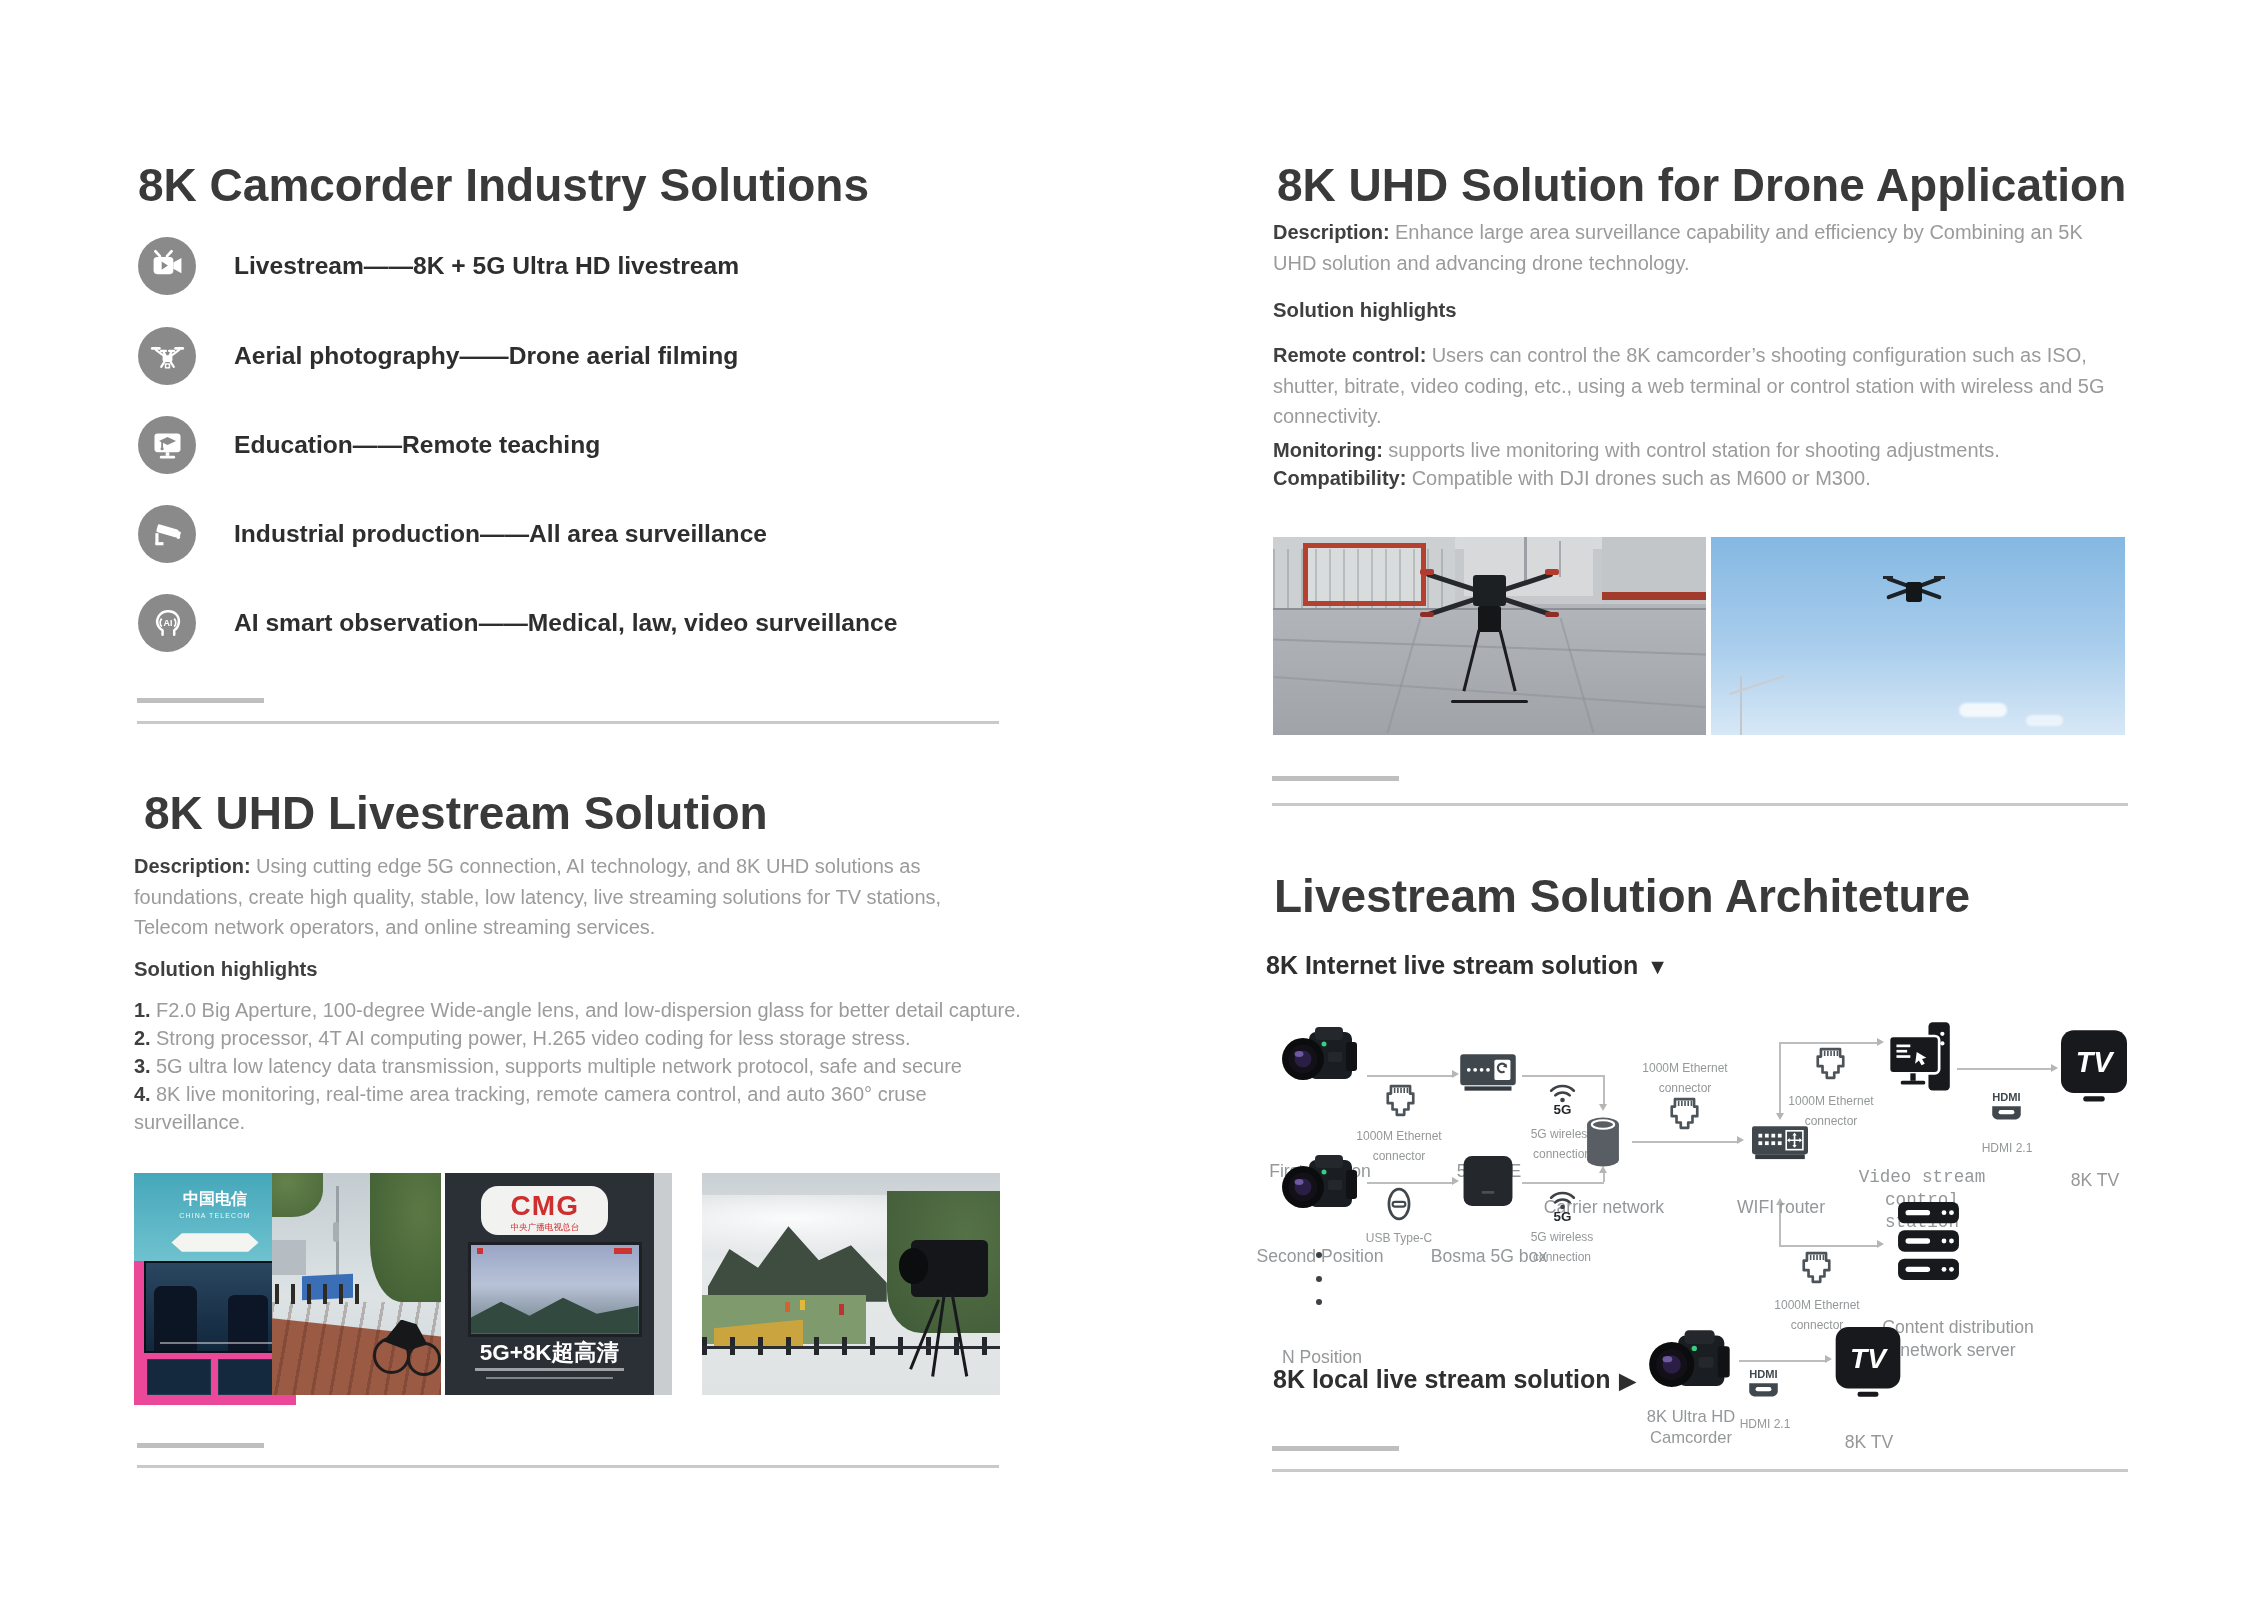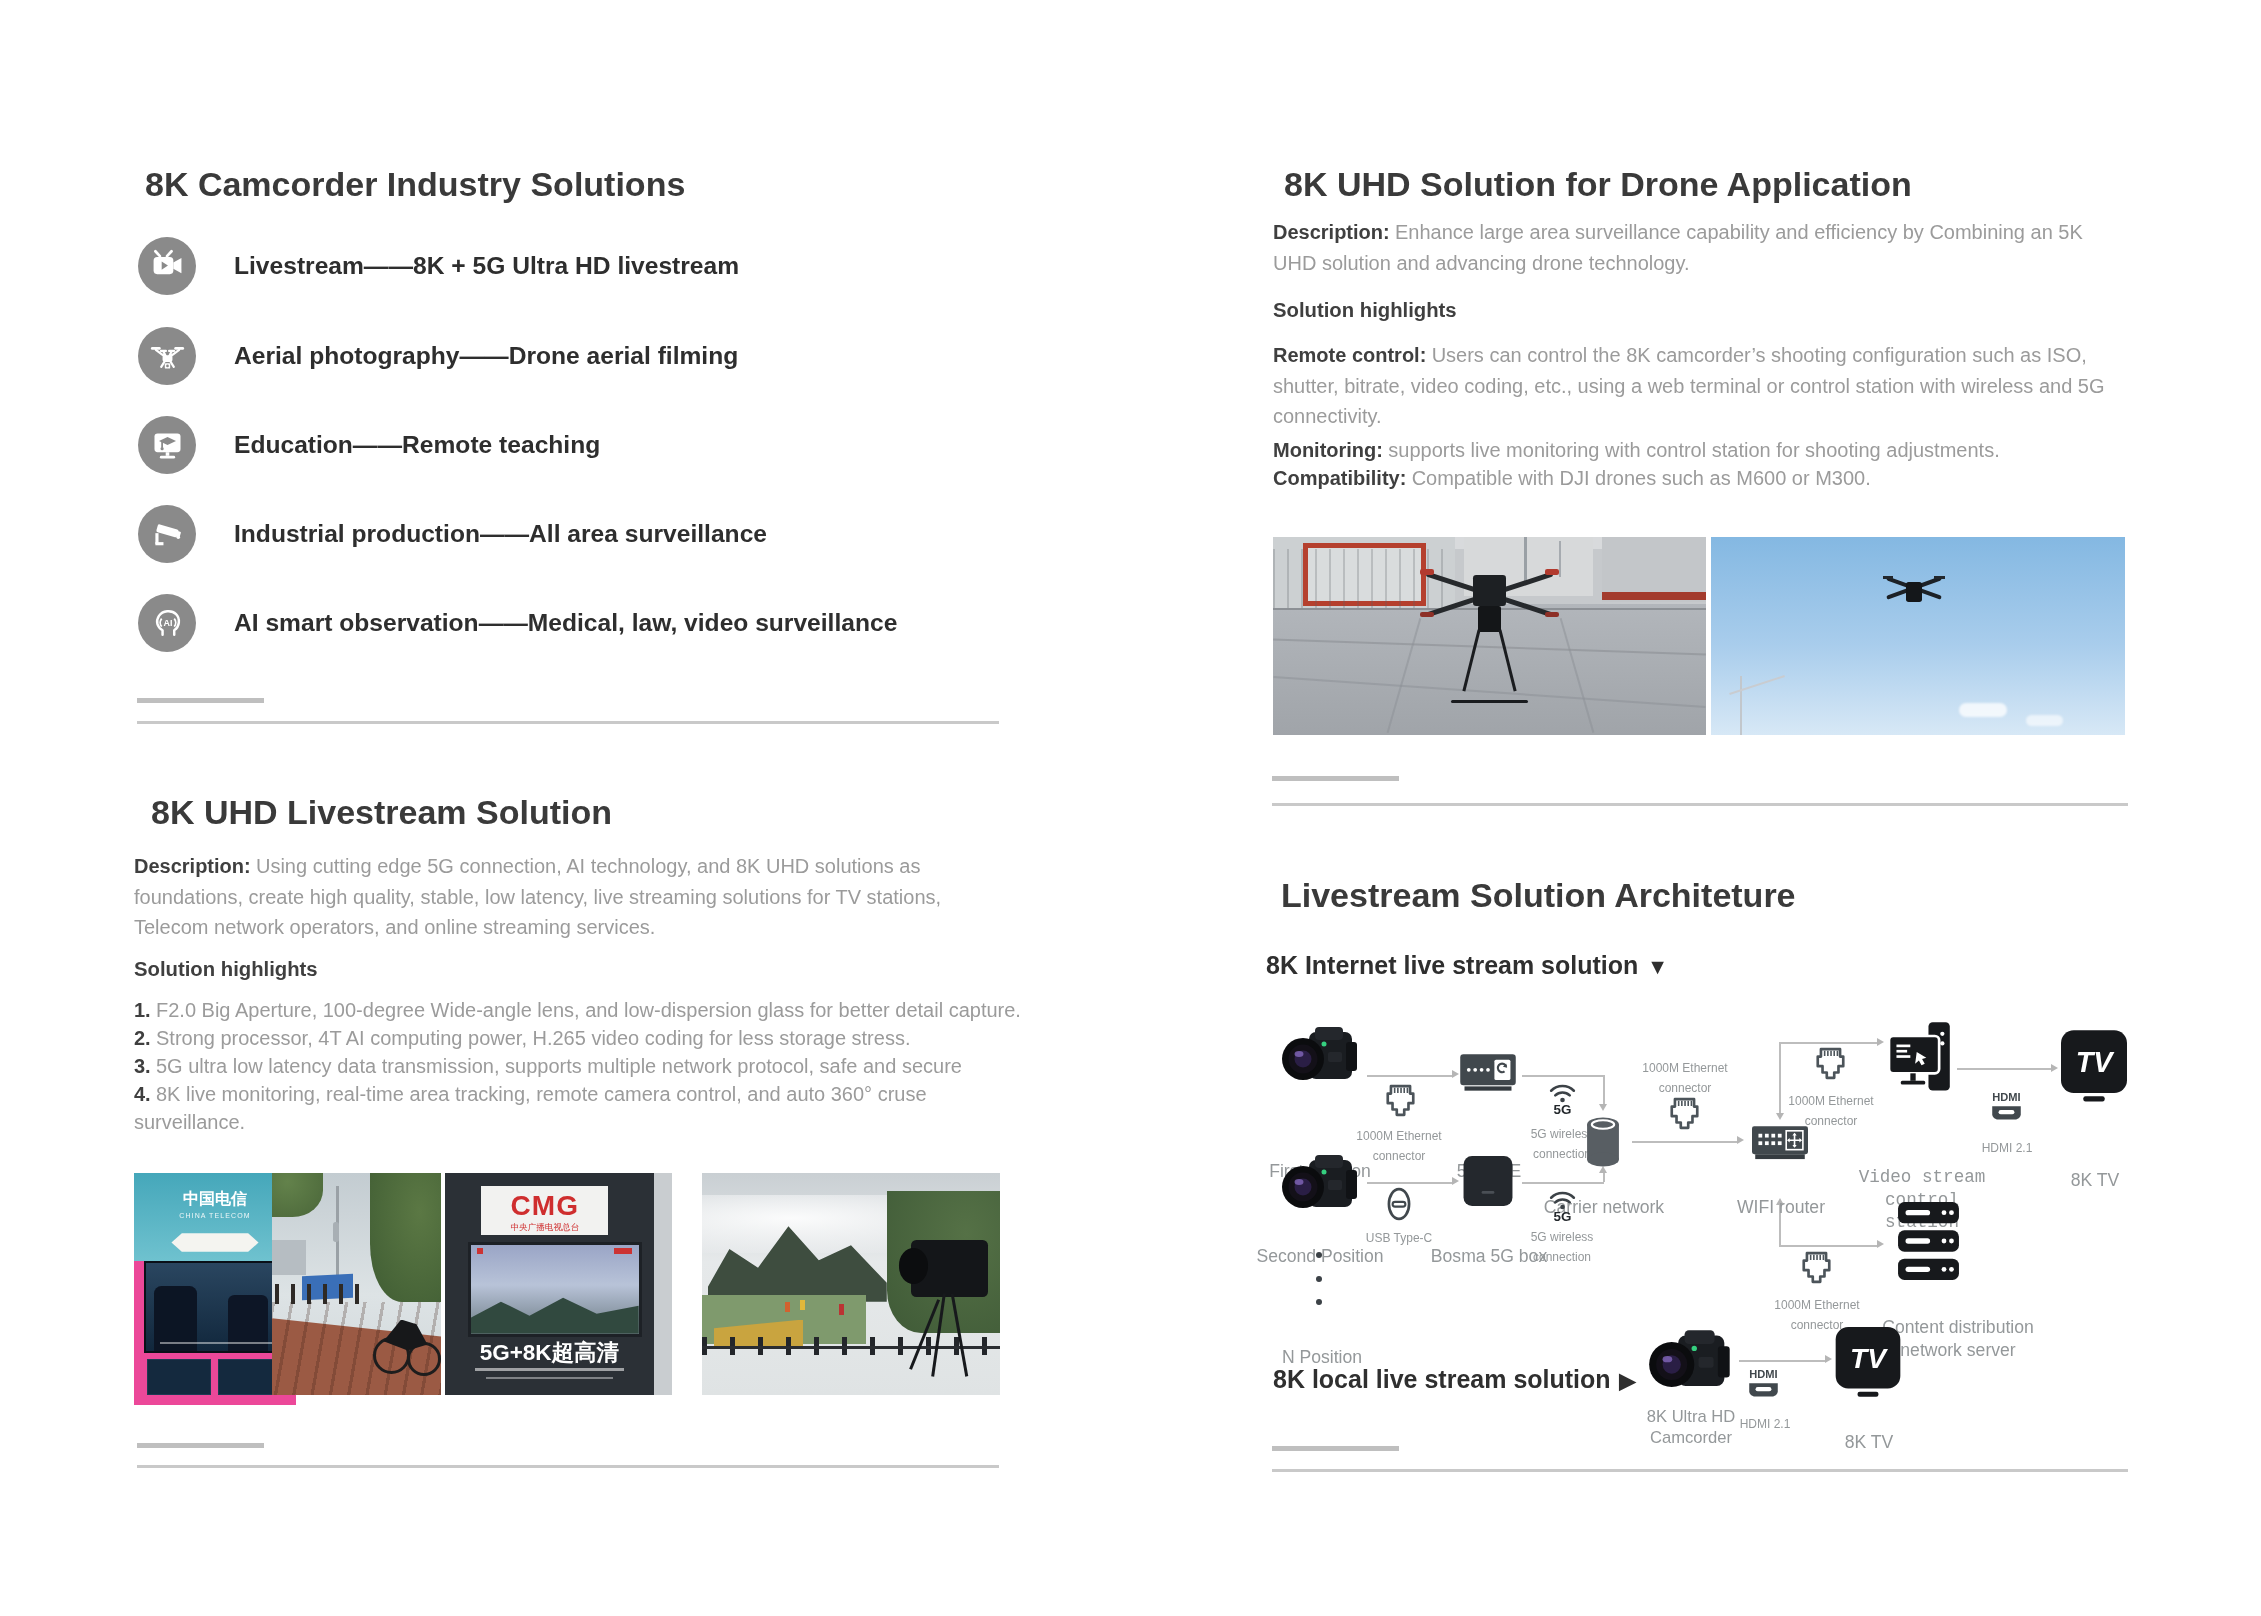--- a/index.html
+++ b/index.html
@@ -1,19 +1,19 @@
 <!DOCTYPE html>
 <html style="font-size:8.6px"><head>
 <meta charset="utf-8">
 <style>
   html,body{margin:0;padding:0}
   body{width:2261px;height:1617px;position:relative;background:#fff;overflow:hidden;
        font-family:"Liberation Sans", sans-serif;}
   .abs{position:absolute}
-  h1{margin:11px;font-size:34px;font-weight:700;color:#3a3a3a;letter-spacing:0;}
+  h1{margin:4px;font-size:46px;font-weight:700;color:#3a3a3a;letter-spacing:0;}
   .body{margin:0;font-size:20px;line-height:30.5px;color:#9b9b9b;}
   .lead{color:#3f3f3f;font-weight:700;margin-right:5.3px;}
   .hl-label{font-size:20.3px;font-weight:700;color:#3f3f3f;}
   .item{margin:0;font-size:20px;line-height:28px;color:#9b9b9b;}
   .item b{color:#3f3f3f;margin-right:5.3px;}
   .ind-row{position:absolute;display:flex;align-items:center;}
   .circle{width:58px;height:58px;border-radius:50%;background:#8a8a8a;display:flex;
           align-items:center;justify-content:center;flex:0 0 58px;}
   .ind-text{margin-left:38px;font-size:24.6px;font-weight:600;color:#2e2e2e;white-space:nowrap;}
   .bar-s{position:absolute;height:4.8px;background:#bfbfbf;}
@@ -144,21 +144,21 @@
   <div class="abs" style="left:0;top:52%;width:100%;height:48%;background:#9b5a44;clip-path:polygon(0 28%,100% 45%,100% 100%,0 100%);"></div>
   <div class="abs" style="left:0;top:58%;width:100%;height:42%;background:repeating-linear-gradient(100deg,rgba(60,30,20,.25) 0 3.2px,transparent 3.2px 18px);"></div>
   <div class="abs" style="left:2%;top:50%;width:55%;height:9%;background:repeating-linear-gradient(90deg,#2e2a26 0 3.7px,transparent 3.7px 16px);"></div>
   <div class="abs" style="left:60%;top:74%;width:31px;height:31px;border:3.2px solid #1d1d1d;border-radius:50%;background:transparent;"></div>
   <div class="abs" style="left:80%;top:76%;width:28px;height:28px;border:3.2px solid #1d1d1d;border-radius:50%;"></div>
   <div class="abs" style="left:66%;top:66%;width:26%;height:14%;background:#17181a;clip-path:polygon(0 70%,40% 0,75% 15%,100% 80%,55% 100%);"></div>
 </div>
 
 <div class="photo" style="left:445px;top:1173px;width:227px;height:222px;background:#2b3036;">
   <div class="abs" style="left:92%;top:0;width:8%;height:100%;background:#c9cdd0;"></div>
-  <div class="abs" style="left:16%;top:6%;width:56%;height:22%;background:#f2f2f0;border-radius:0;text-align:center;">
+  <div class="abs" style="left:16%;top:6%;width:56%;height:22%;background:#f2f2f0;border-radius:17px;text-align:center;">
     <div style="margin-top:3.2px;font-size:28px;font-weight:700;color:#cf2e2e;letter-spacing:1.1px;">CMG</div>
     <div style="font-size:8.6px;color:#cf2e2e;">中央广播电视总台</div>
   </div>
   <div class="abs" style="left:10%;top:31%;width:74%;height:40%;background:linear-gradient(#9aa5c6,#b8c3d8 45%,#6b7a82);border:3.2px solid #1d2126;">
     <div class="abs" style="left:0;bottom:0;width:100%;height:45%;background:#31493f;clip-path:polygon(0 60%,18% 20%,35% 55%,55% 10%,75% 50%,100% 30%,100% 100%,0 100%);"></div>
     <div class="abs" style="left:4%;top:4%;width:5.3px;height:5.3px;background:#c33;"></div>
     <div class="abs" style="right:4%;top:4%;width:18px;height:5.3px;background:#c33;"></div>
   </div>
   <div class="abs" style="left:0;top:74%;width:92%;text-align:center;color:#ffffff;font-size:22.5px;font-weight:700;">5G+8K超高清</div>
   <div class="abs" style="left:13%;top:88%;width:66%;height:2.7px;background:rgba(255,255,255,.55);"></div>

